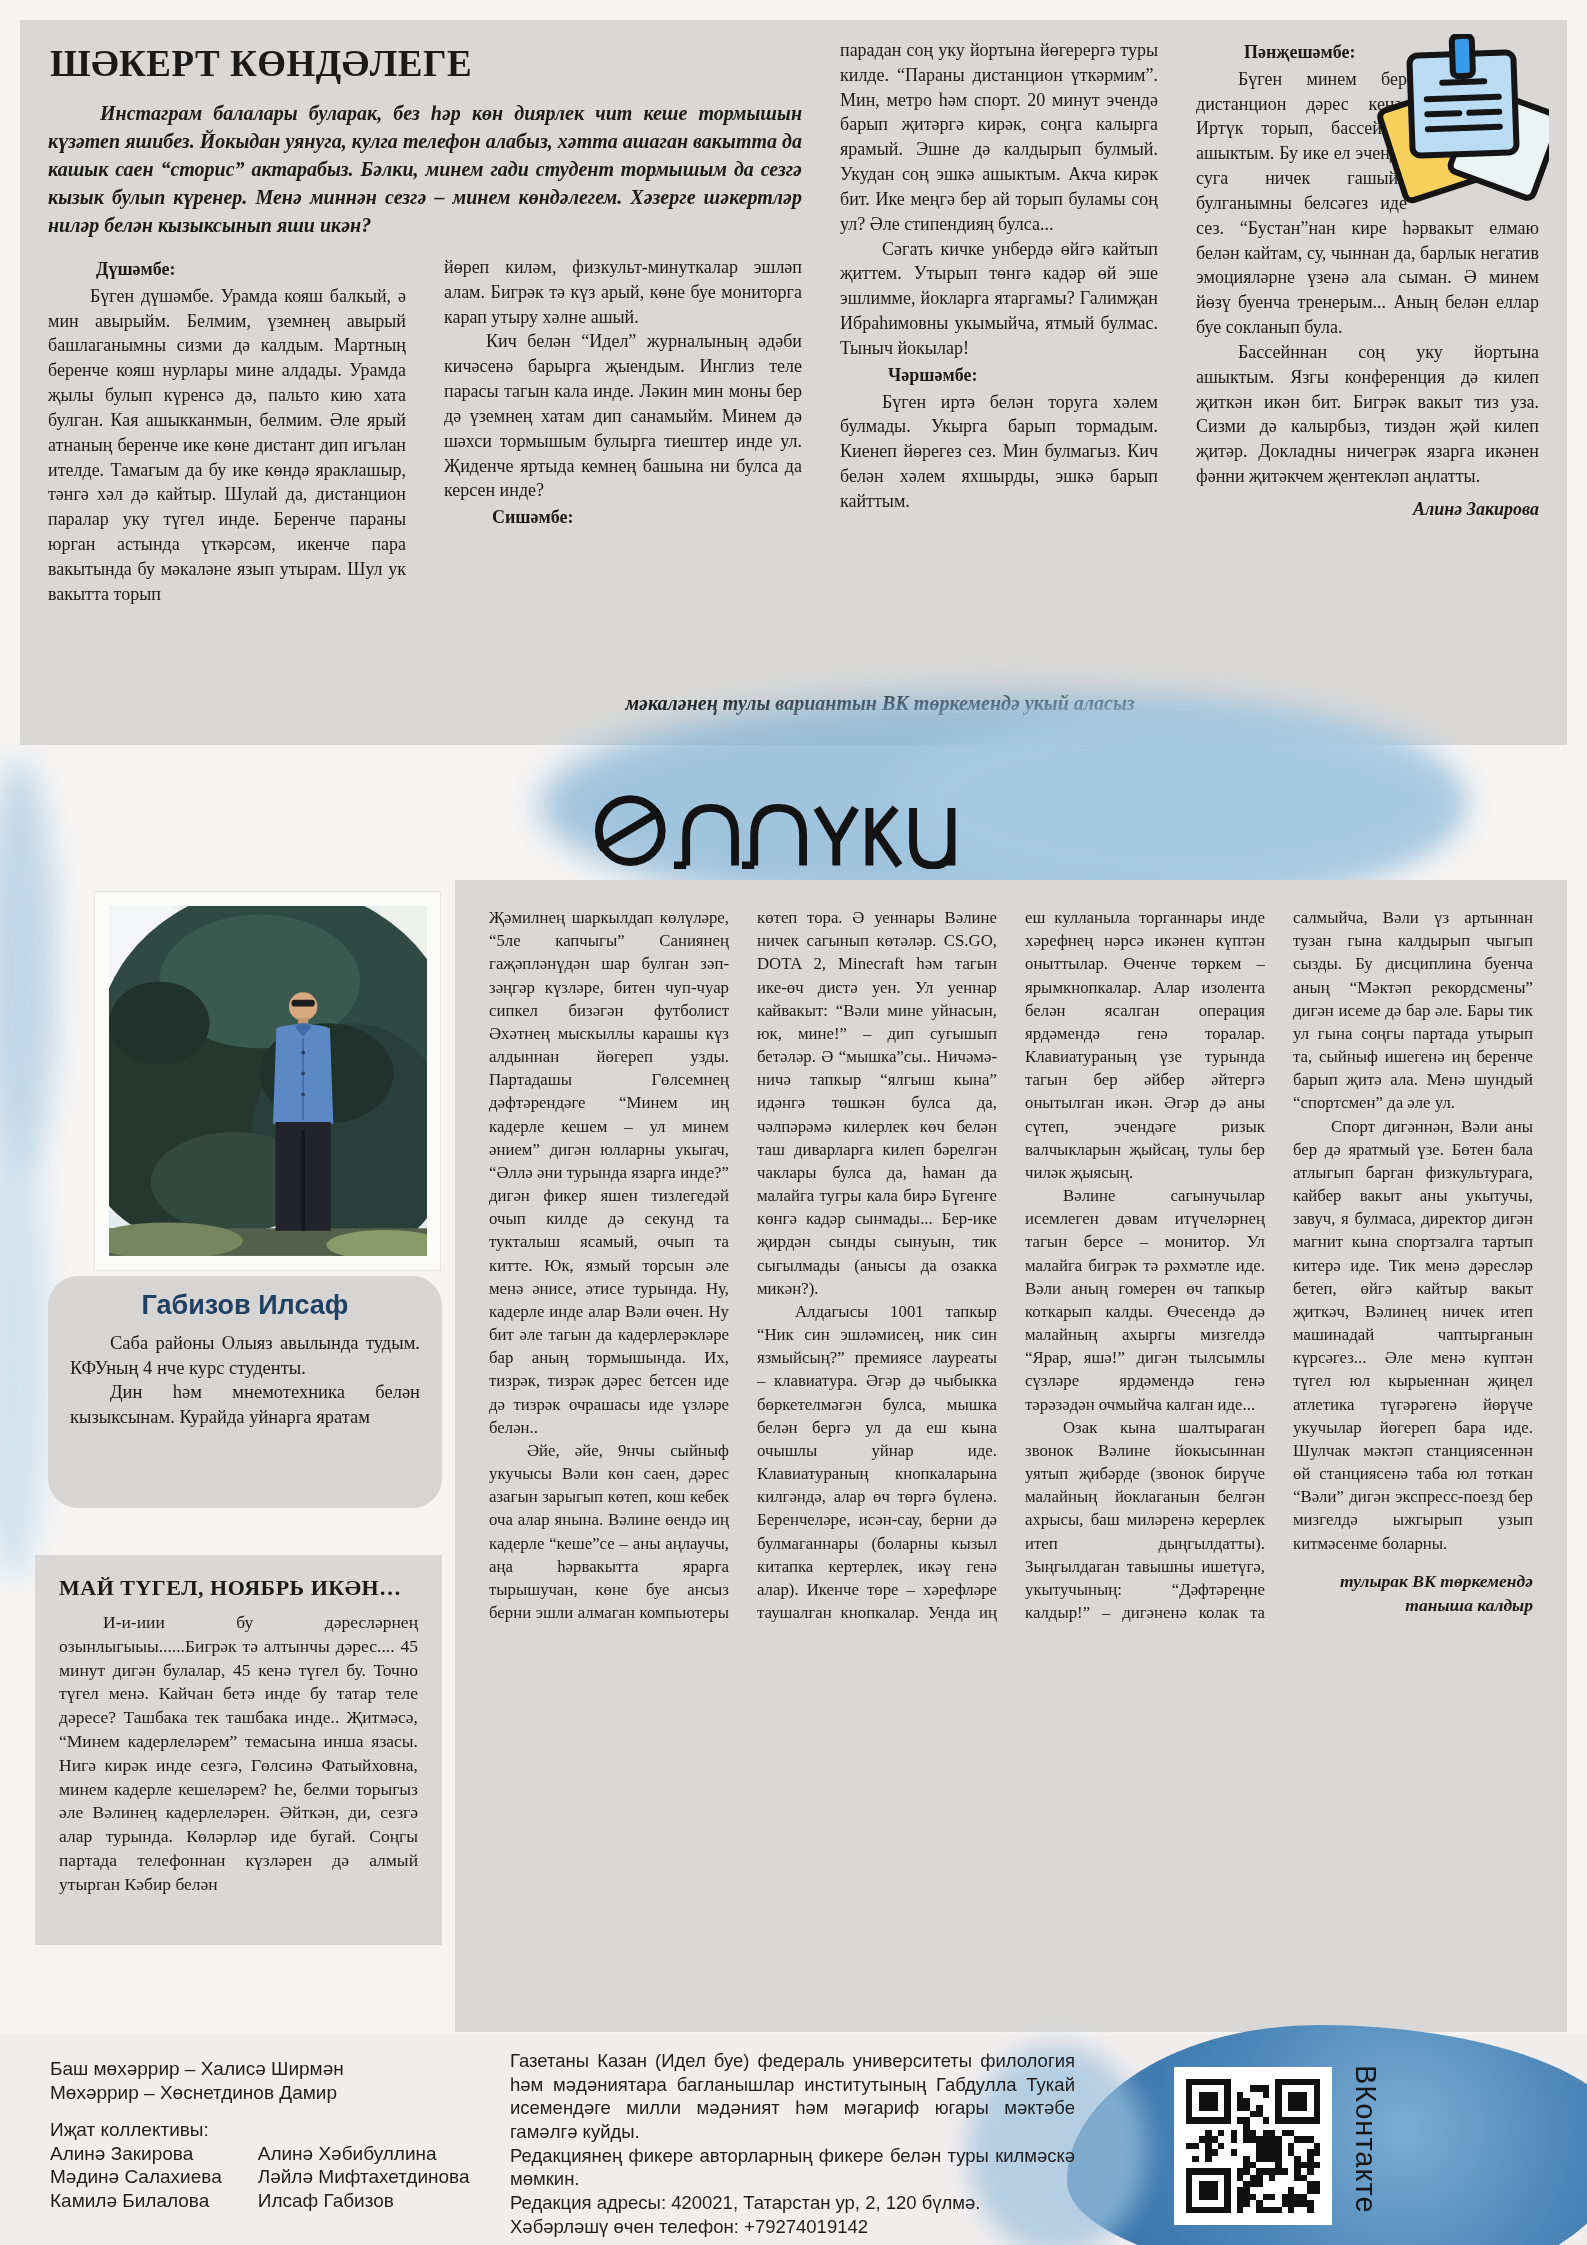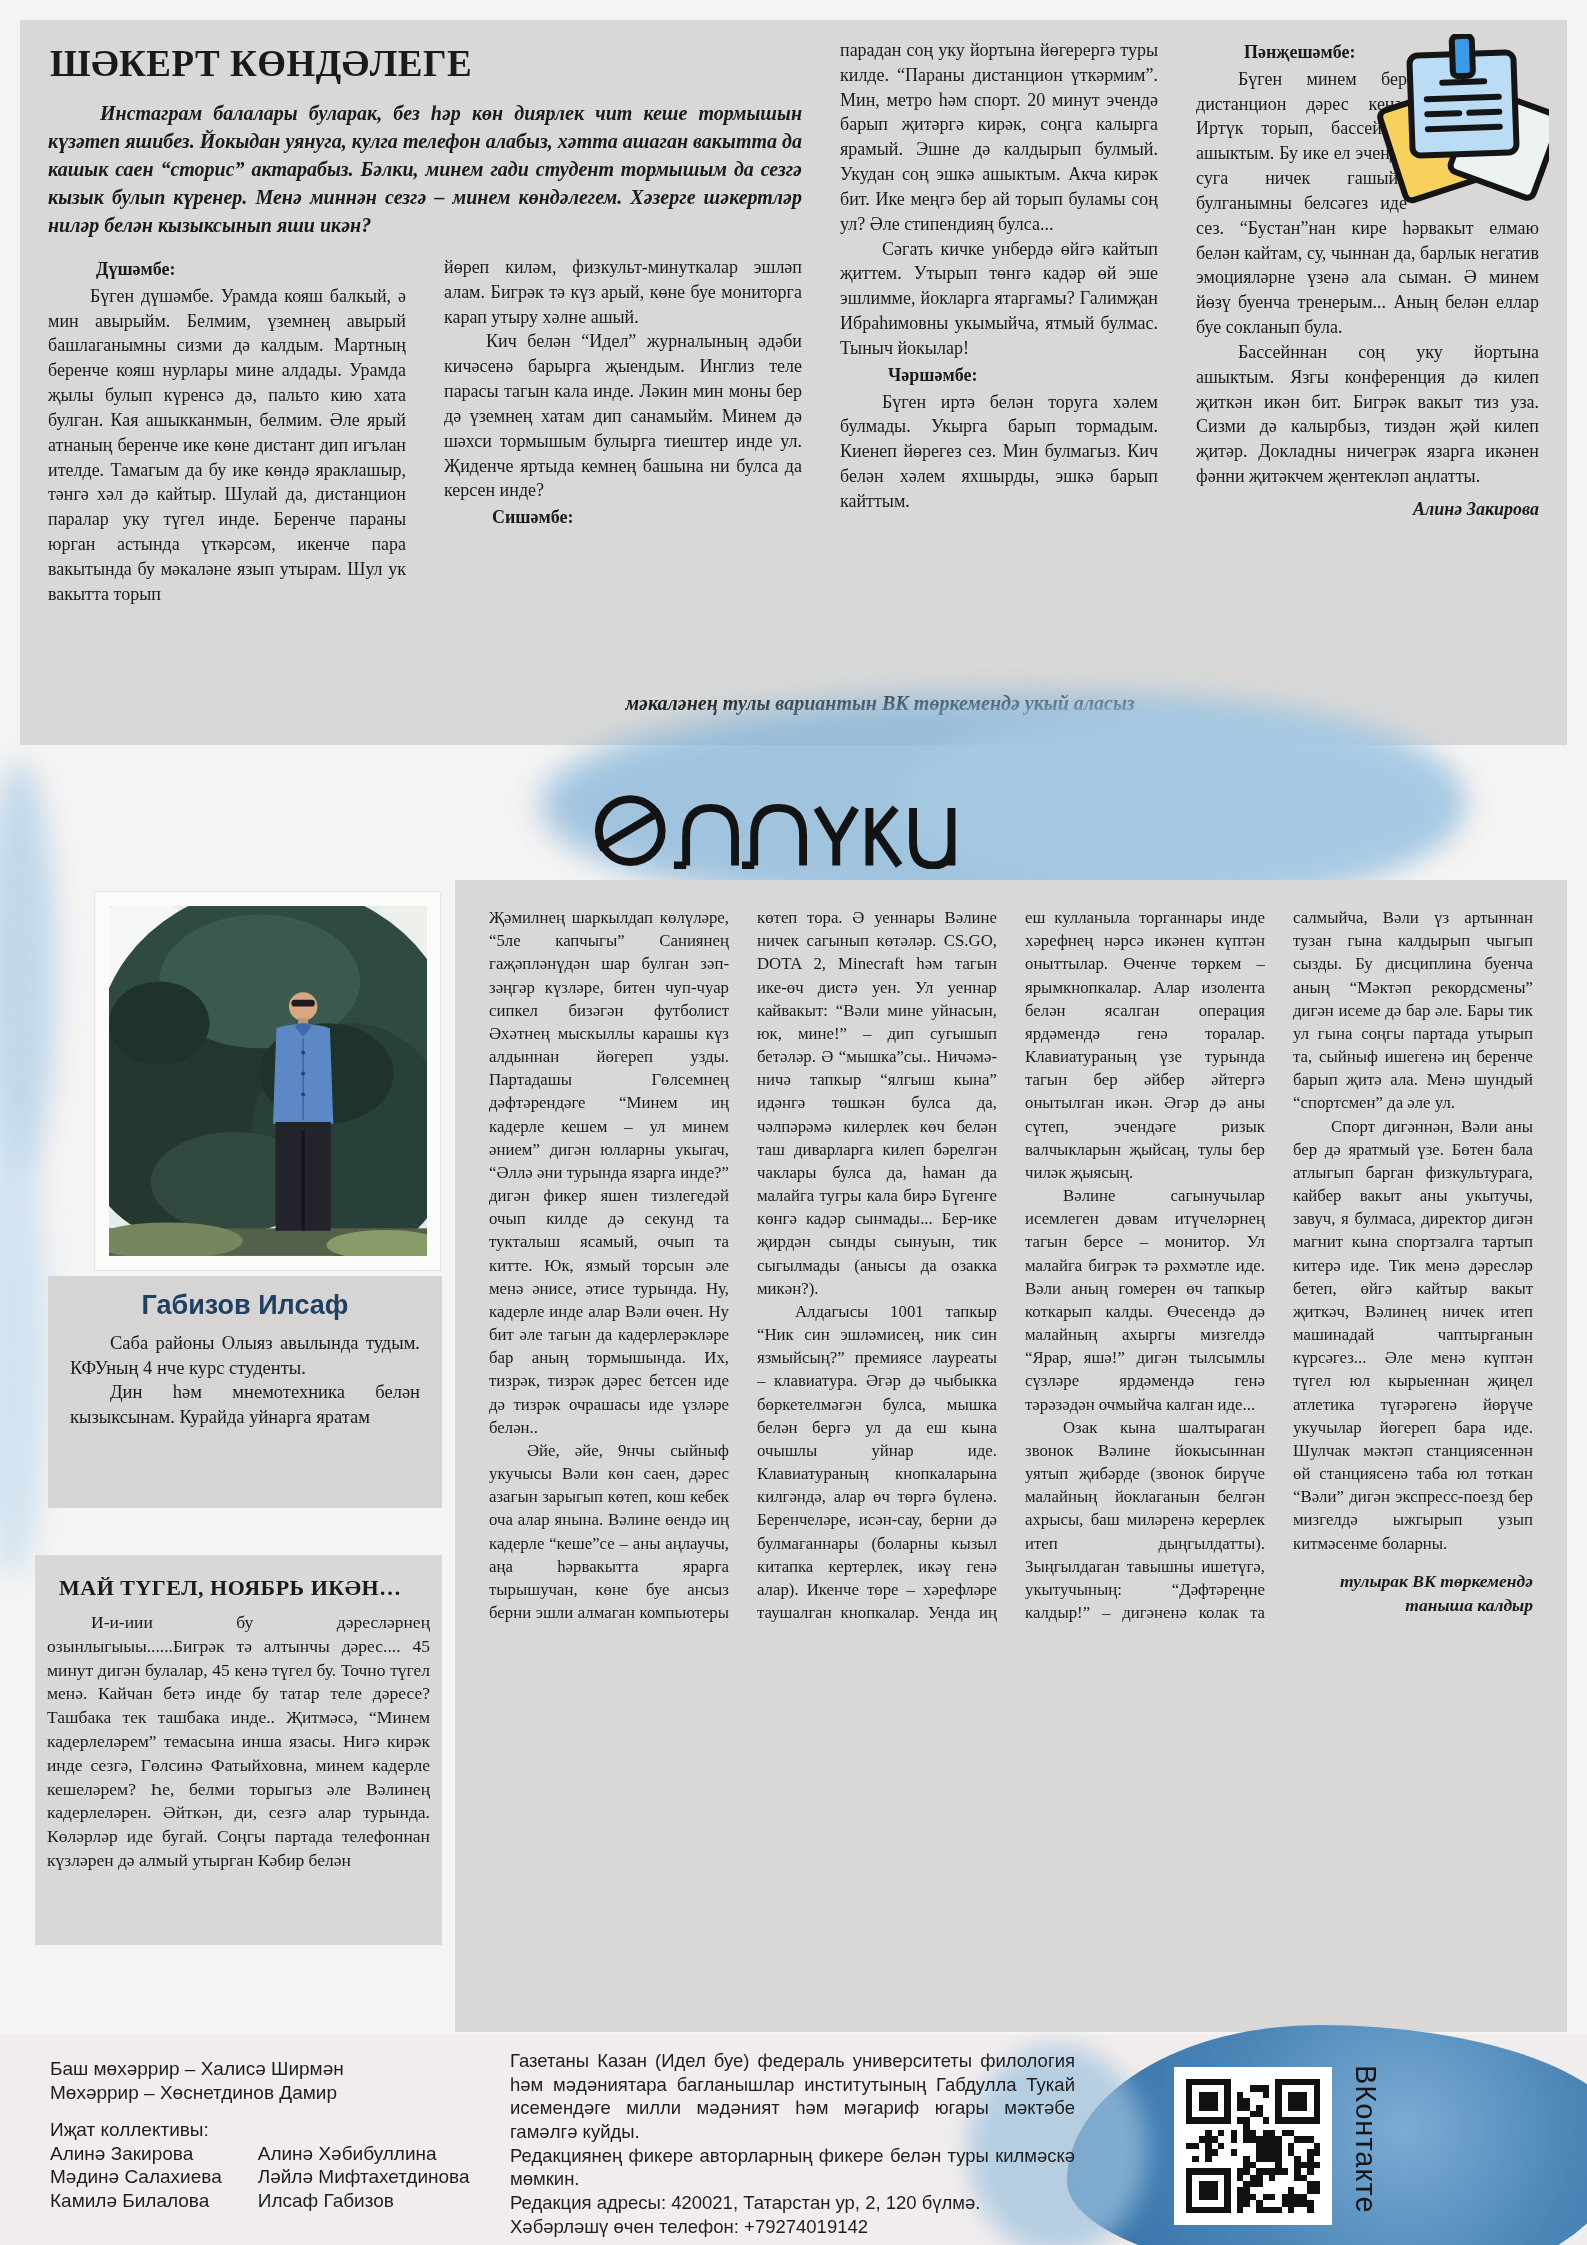--- a/index.html
+++ b/index.html
@@ -29,26 +29,26 @@
   .wash-center{left:540px;top:-50px;width:920px;height:220px;background:#85b4d8;opacity:.75;}
   .wash-center2{left:900px;top:-40px;width:560px;height:190px;background:#a8cbe4;opacity:.8;}
   .logo-svg{position:absolute;left:561px;top:28px;}
   .wash-left1{position:absolute;left:-18px;top:760px;width:75px;height:420px;background:#b5d2e8;border-radius:50%;filter:blur(14px);opacity:.8;}
   .wash-left2{position:absolute;left:-22px;top:1120px;width:70px;height:460px;background:#c9dff0;border-radius:50%;filter:blur(14px);opacity:.8;}
   
   .middle{position:absolute;left:0;top:880px;width:1587px;height:1130px;}
   .left-col{position:absolute;left:30px;top:0;width:412px;}
   .photo-card{position:absolute;left:65px;top:12px;width:345px;height:378px;background:#fbfbfa;padding:0;box-shadow:0 0 0 1px #e5e5e5;}
   .photo-card svg{display:block;margin:14px auto 0 auto;}
-  .caption-card{position:absolute;left:18px;top:396px;width:394px;height:232px;background:#d6d5d4;overflow:hidden;}
+  .caption-card{position:absolute;left:18px;top:396px;width:394px;height:232px;background:#d6d5d4;overflow:hidden;border-radius:30px;}
   .profile-name{font-family:"Liberation Sans",sans-serif;font-weight:bold;color:#1f3f63;font-size:27px;text-align:center;margin:14px 0 10px 0;}
   .caption-card p{margin:0 22px;font-size:18.5px;line-height:1.33;text-align:justify;text-indent:40px;}
   .article-card{position:absolute;left:5px;top:675px;width:407px;height:390px;background:#d9d8d7;overflow:hidden;}
   .article-title{font-size:22px;font-weight:bold;margin:20px 24px 10px 24px;letter-spacing:.5px;}
-  .article-card .body p{margin:0 12px;font-size:17.5px;line-height:1.36;text-align:justify;text-indent:44px;}
+  .article-card .body p{margin:0 24px;font-size:17.5px;line-height:1.36;text-align:justify;text-indent:44px;}
   .story-panel{position:absolute;left:455px;top:0;width:1112px;height:1152px;background:#d9d8d7;overflow:hidden;}
   .story-flow{margin:26px 34px;column-count:4;column-gap:28px;font-size:16.8px;line-height:1.38;text-align:justify;}
   .story-flow p{margin:0;text-indent:38px;}
   .story-flow p.first{text-indent:0;}
   .story-sig{font-weight:bold;font-style:italic;text-align:right;margin-top:14px;break-inside:avoid;font-size:17.5px;line-height:1.4;}
   
   .footer{position:absolute;left:0;top:2035px;width:1587px;height:210px;background:#f2eded;font-family:"Liberation Sans",sans-serif;}
   .f-left{position:absolute;left:50px;top:22px;font-size:19px;line-height:1.24;color:#1d1d1d;}
   .f-left .gap{height:14px;}
   .team{display:flex;gap:36px;}

